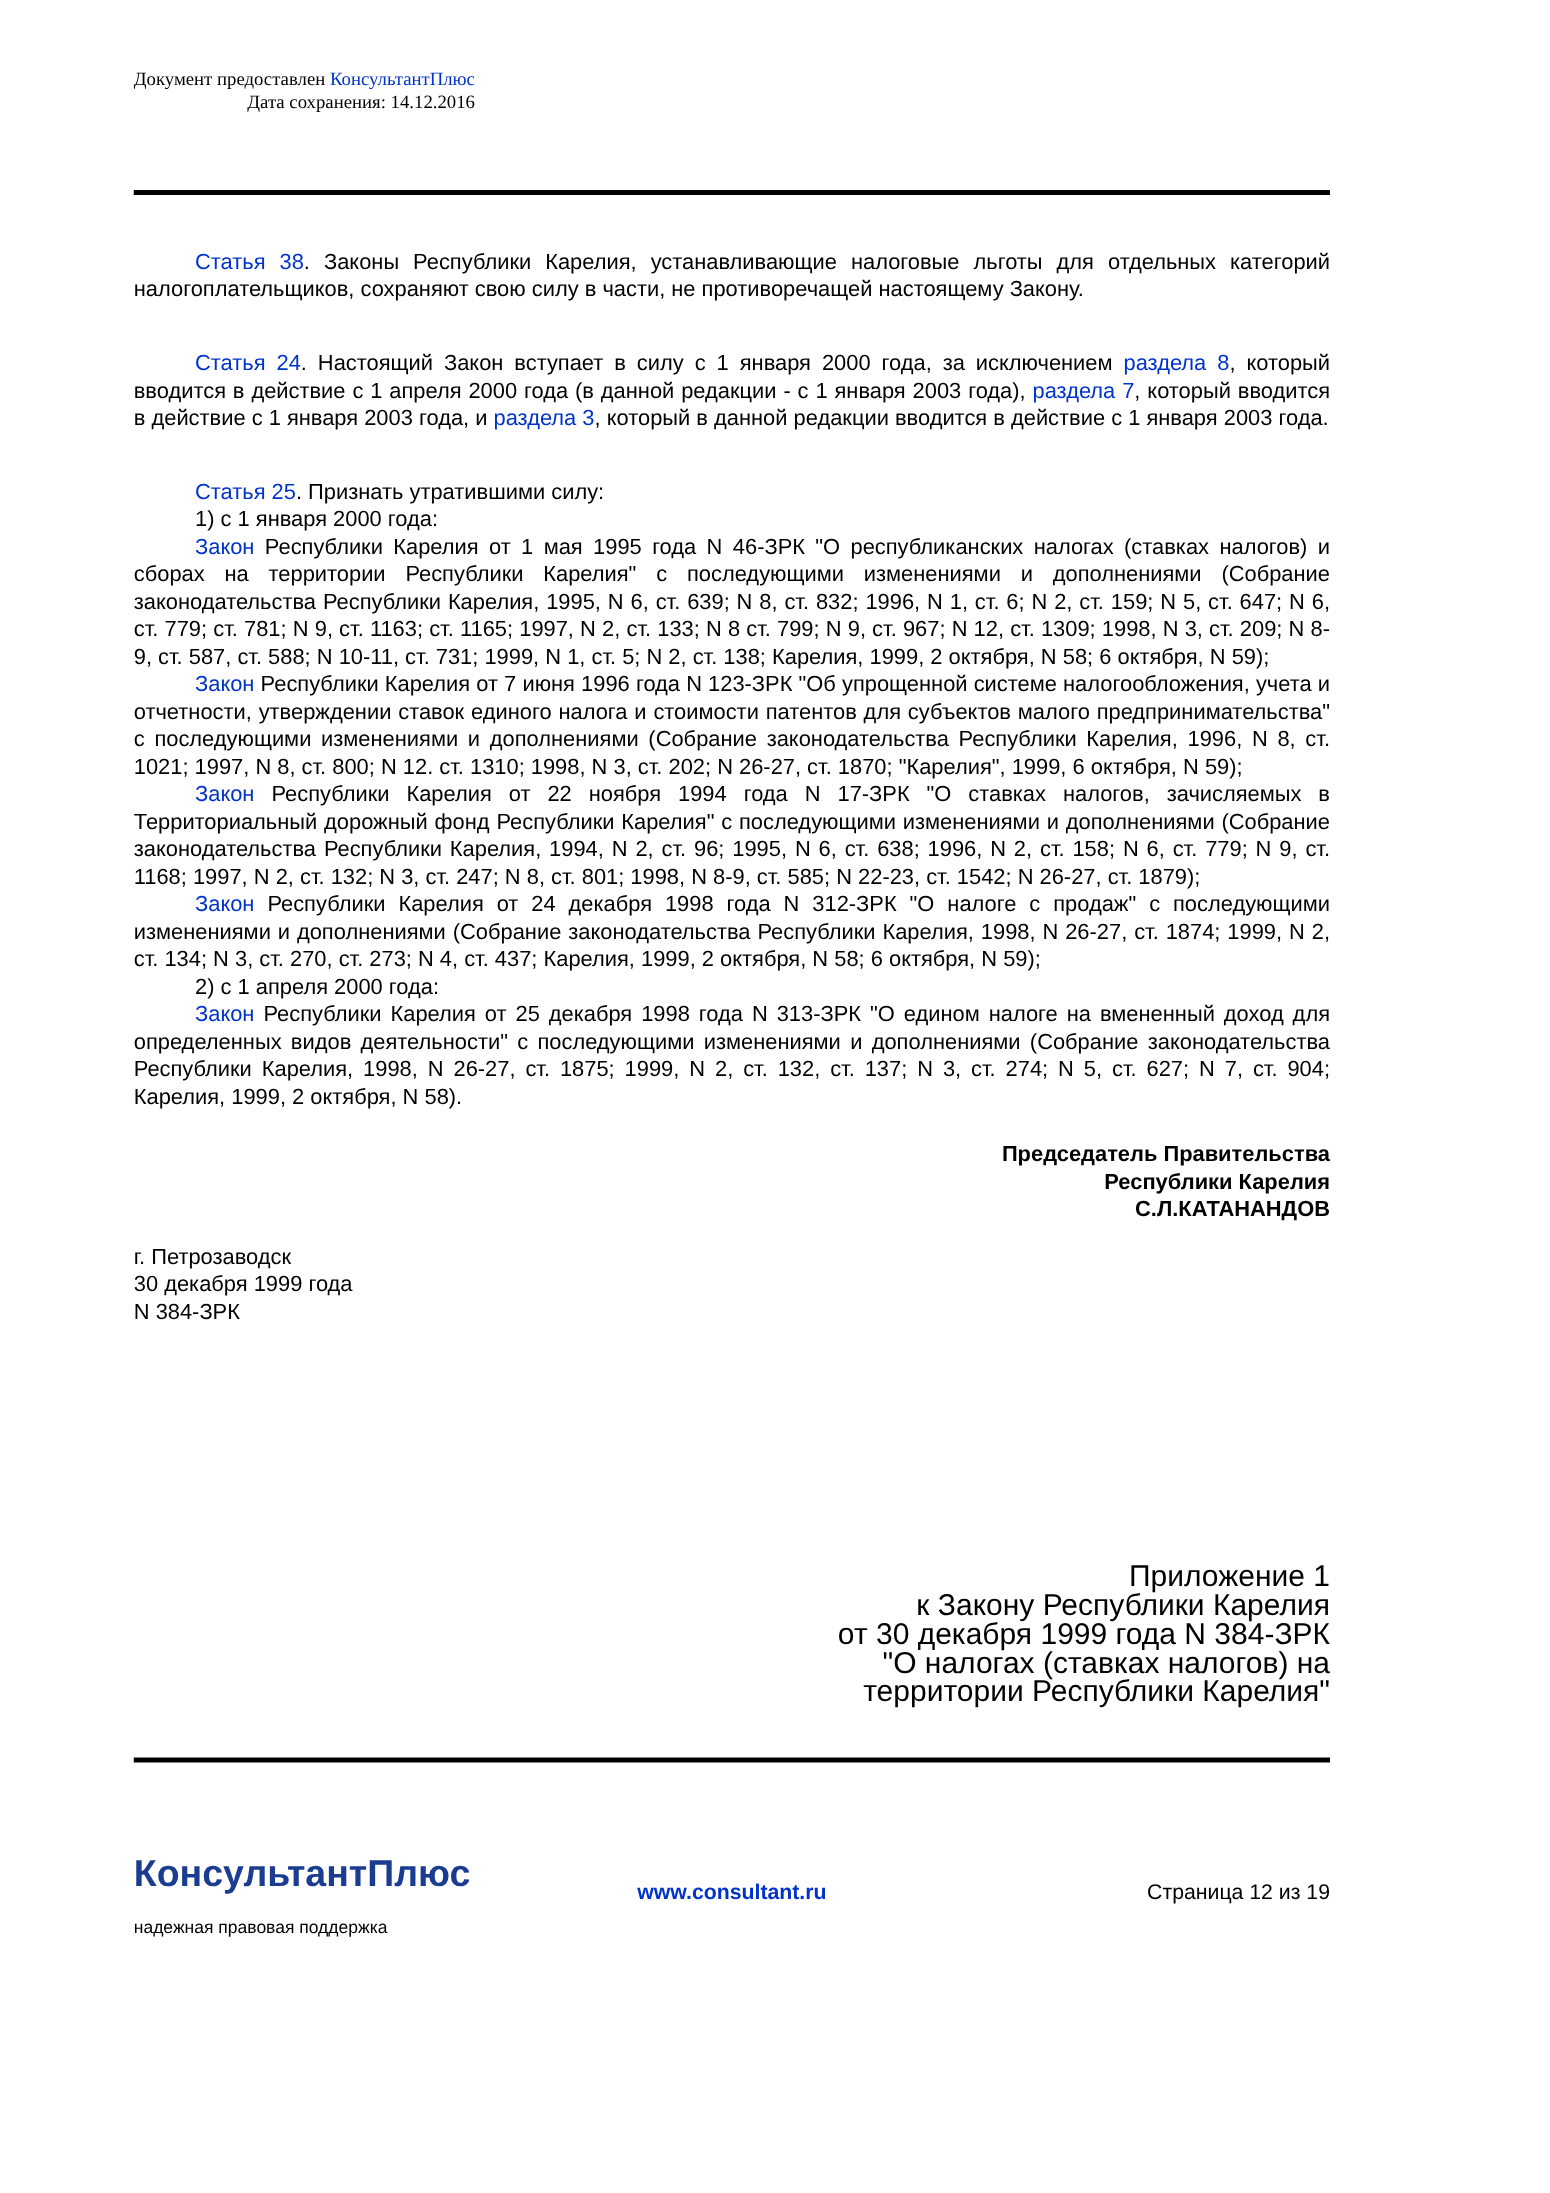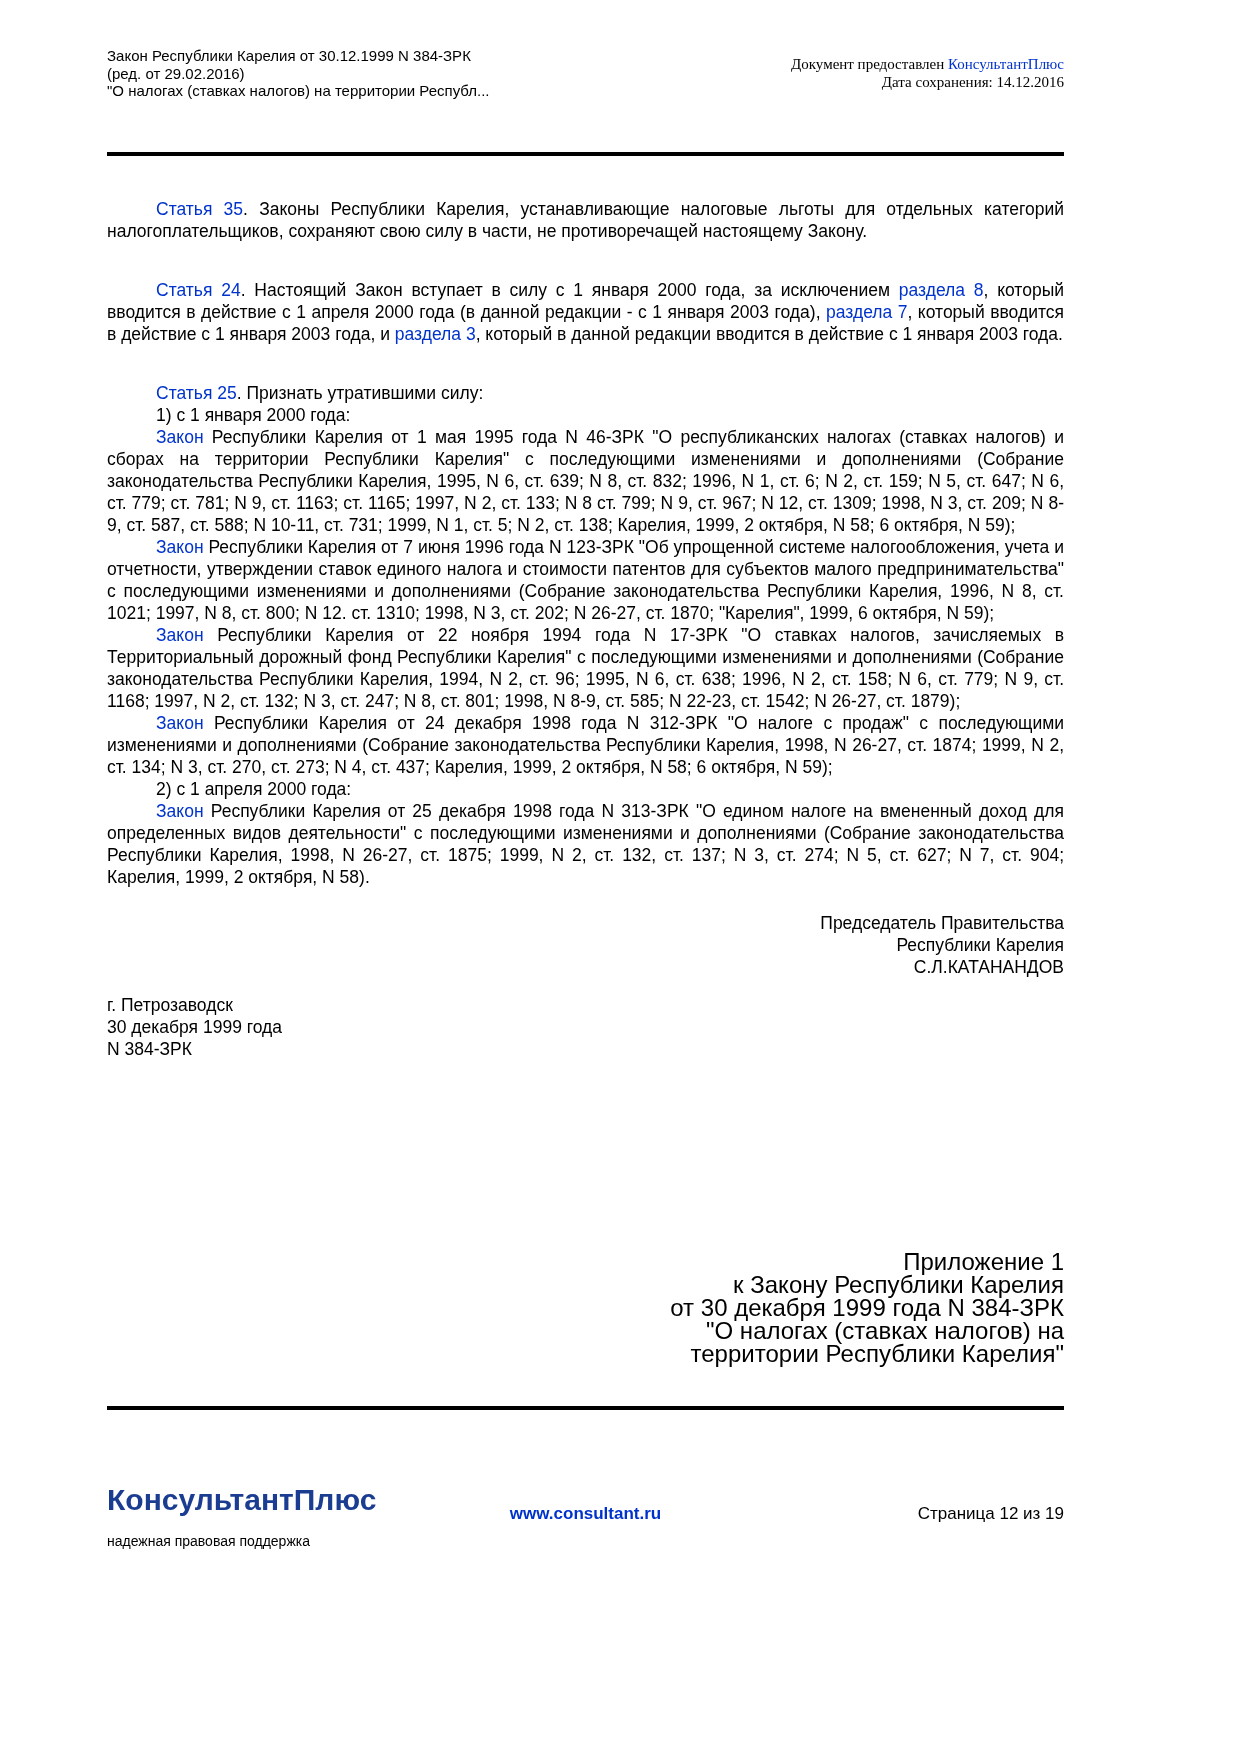--- a/index.html
+++ b/index.html
@@ -16,56 +16,51 @@
   .rule { position:absolute; left:107px; width:957px; height:4px; background:#000; }
   .rule-top { top:152px; }
   .rule-bottom { top:1406px; }
 
   
   .doc-col { position:absolute; left:107px; top:198px; width:957px; font-size:17.5px; line-height:22px; }
   .para { text-align:justify; text-indent:49px; }
   .para.gap { margin-top:37px; }
   .doc-link { color:#0033cc; text-decoration:none; cursor:pointer; }
 
-  .sig { margin-top:24px; text-align:right; }
+  .sig { margin-top:24px; text-align:right;font-weight:bold; }
   .place { margin-top:16px; }
 
   .annex { position:absolute; right:176px; top:1250px; text-align:right; font-size:24px; line-height:23px; }
   .size-title { position:absolute; left:107px; top:1378px; width:957px; text-align:center; font-weight:700; font-size:17.5px; }
 
   
   .footer { position:absolute; left:107px; top:1484px; width:957px; height:70px; font-size:17px; }
   .footer-brand { position:absolute; left:0; top:0; }
   .brand { color:#1b3d91; font-size:30px; font-weight:700; line-height:32px; }
   .brand-sub { font-size:14px; color:#000; margin-top:17px; }
   .footer-url { position:absolute; left:50%; transform:translateX(-50%); top:20px; color:#0033cc; font-weight:700; }
   .footer-page { position:absolute; right:0; top:20px; color:#000; }
 </style>
 </head>
 <body>
 
 <div class="page">
 
   <header class="header">
-    <div class="header-left">
-      <div>Закон Республики Карелия от 30.12.1999 N 384-ЗРК</div>
-      <div>(ред. от 29.02.2016)</div>
-      <div>"О налогах (ставках налогов) на территории Республ...</div>
-    </div>
     <div class="header-right">
       <div><span>Документ предоставлен </span><a class="link">КонсультантПлюс</a></div>
       <div>Дата сохранения: 14.12.2016</div>
     </div>
   </header>
 
   <div class="rule rule-top"></div>
 
   <main class="doc-col">
     <div id="doc-paragraphs">
-        <p class="para"><a class="doc-link">Статья 35</a><span>. Законы Республики Карелия, устанавливающие налоговые льготы для отдельных категорий налогоплательщиков, сохраняют свою силу в части, не противоречащей настоящему Закону.</span></p>
+        <p class="para"><a class="doc-link">Статья 38</a><span>. Законы Республики Карелия, устанавливающие налоговые льготы для отдельных категорий налогоплательщиков, сохраняют свою силу в части, не противоречащей настоящему Закону.</span></p>
         <p class="para gap"><a class="doc-link">Статья 24</a><span>. Настоящий Закон вступает в силу с 1 января 2000 года, за исключением </span><a class="doc-link">раздела 8</a><span>, который вводится в действие с 1 апреля 2000 года (в данной редакции - с 1 января 2003 года), </span><a class="doc-link">раздела 7</a><span>, который вводится в действие с 1 января 2003 года, и </span><a class="doc-link">раздела 3</a><span>, который в данной редакции вводится в действие с 1 января 2003 года.</span></p>
         <p class="para gap"><a class="doc-link">Статья 25</a><span>. Признать утратившими силу:</span></p>
         <p class="para"><span>1) с 1 января 2000 года:</span></p>
         <p class="para"><a class="doc-link">Закон</a><span> Республики Карелия от 1 мая 1995 года N 46-ЗРК "О республиканских налогах (ставках налогов) и сборах на территории Республики Карелия" с последующими изменениями и дополнениями (Собрание законодательства Республики Карелия, 1995, N 6, ст. 639; N 8, ст. 832; 1996, N 1, ст. 6; N 2, ст. 159; N 5, ст. 647; N 6, ст. 779; ст. 781; N 9, ст. 1163; ст. 1165; 1997, N 2, ст. 133; N 8 ст. 799; N 9, ст. 967; N 12, ст. 1309; 1998, N 3, ст. 209; N 8-9, ст. 587, ст. 588; N 10-11, ст. 731; 1999, N 1, ст. 5; N 2, ст. 138; Карелия, 1999, 2 октября, N 58; 6 октября, N 59);</span></p>
         <p class="para"><a class="doc-link">Закон</a><span> Республики Карелия от 7 июня 1996 года N 123-ЗРК "Об упрощенной системе налогообложения, учета и отчетности, утверждении ставок единого налога и стоимости патентов для субъектов малого предпринимательства" с последующими изменениями и дополнениями (Собрание законодательства Республики Карелия, 1996, N 8, ст. 1021; 1997, N 8, ст. 800; N 12. ст. 1310; 1998, N 3, ст. 202; N 26-27, ст. 1870; "Карелия", 1999, 6 октября, N 59);</span></p>
         <p class="para"><a class="doc-link">Закон</a><span> Республики Карелия от 22 ноября 1994 года N 17-ЗРК "О ставках налогов, зачисляемых в Территориальный дорожный фонд Республики Карелия" с последующими изменениями и дополнениями (Собрание законодательства Республики Карелия, 1994, N 2, ст. 96; 1995, N 6, ст. 638; 1996, N 2, ст. 158; N 6, ст. 779; N 9, ст. 1168; 1997, N 2, ст. 132; N 3, ст. 247; N 8, ст. 801; 1998, N 8-9, ст. 585; N 22-23, ст. 1542; N 26-27, ст. 1879);</span></p>
         <p class="para"><a class="doc-link">Закон</a><span> Республики Карелия от 24 декабря 1998 года N 312-ЗРК "О налоге с продаж" с последующими изменениями и дополнениями (Собрание законодательства Республики Карелия, 1998, N 26-27, ст. 1874; 1999, N 2, ст. 134; N 3, ст. 270, ст. 273; N 4, ст. 437; Карелия, 1999, 2 октября, N 58; 6 октября, N 59);</span></p>
         <p class="para"><span>2) с 1 апреля 2000 года:</span></p>
         <p class="para"><a class="doc-link">Закон</a><span> Республики Карелия от 25 декабря 1998 года N 313-ЗРК "О едином налоге на вмененный доход для определенных видов деятельности" с последующими изменениями и дополнениями (Собрание законодательства Республики Карелия, 1998, N 26-27, ст. 1875; 1999, N 2, ст. 132, ст. 137; N 3, ст. 274; N 5, ст. 627; N 7, ст. 904; Карелия, 1999, 2 октября, N 58).</span></p>
       </div>

